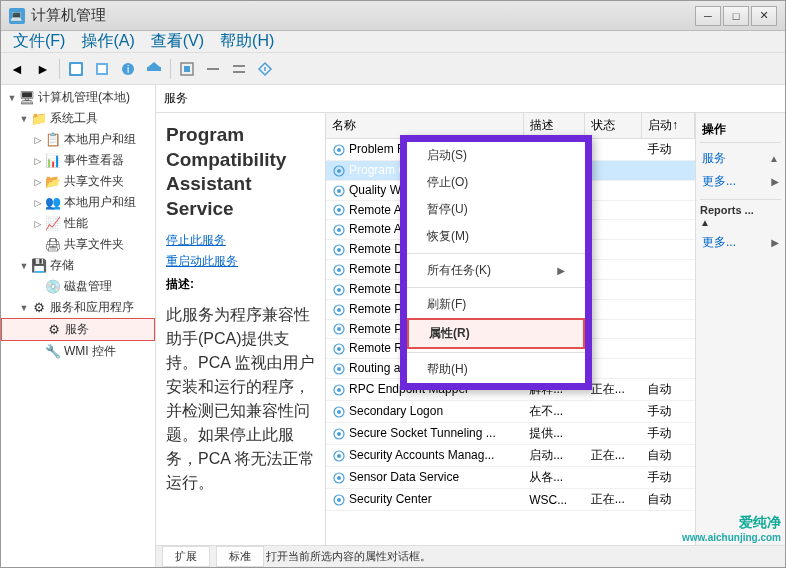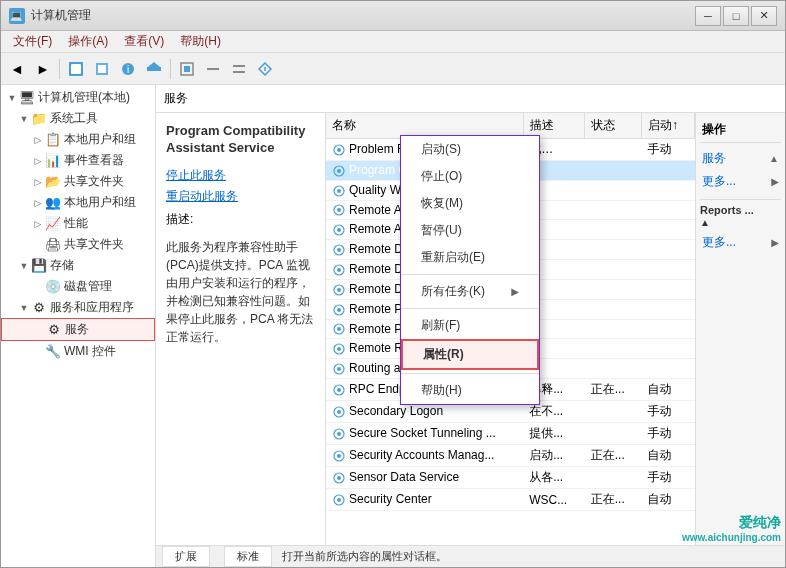--- a/index.html
+++ b/index.html
@@ -41,21 +41,21 @@
       border-radius: 2px;
       display: flex;
       align-items: center;
       justify-content: center;
       font-size: 10px;
       color: white;
     }
 
     .title-bar-text {
       flex: 1;
-      font-size: 12px;
+      font-size: 15px;
       color: #333;
     }
 
     .title-bar-buttons {
       display: flex;
       gap: 2px;
     }
 
     .title-btn {
       width: 26px;
@@ -77,22 +77,22 @@
       display: flex;
       align-items: center;
       padding: 0 4px;
       border-bottom: 1px solid #ddd;
       flex-shrink: 0;
     }
 
     .menu-item {
       padding: 20px 8px;
       cursor: pointer;
-      font-size: 12px;
-      color: #7f1d1d;
+      font-size: 16px;
+      color: #0369a1;
     }
 
     
     .toolbar {
       height: 32px;
       background: #f0f0f0;
       display: flex;
       align-items: center;
       padding: 0 4px;
       border-bottom: 1px solid #ddd;
@@ -198,44 +198,44 @@
     .desc-pane {
       width: 170px;
       background: white;
       padding: 10px;
       border-right: 1px solid #ddd;
       flex-shrink: 0;
       font-size: 12px;
     }
 
     .desc-service-name {
-      font-size: 13px;
+      font-size: 19px;
       font-weight: bold;
       color: #333;
       margin-bottom: 10px;
       line-height: 1.3;
     }
 
     .desc-link {
       color: #0066cc;
       text-decoration: underline;
       cursor: pointer;
       display: block;
       margin-bottom: 4px;
       font-size: 12px;
     }
 
     .desc-text {
-      font-size: 12px;
+      font-size: 16px;
       color: #333;
       margin-top: 10px;
       line-height: 1.5;
     }
 
-    .desc-label { font-weight: normal; margin-top: 6px; display: block; }
+    .desc-label { font-weight: bold; margin-top: 6px; display: block; }
 
     
     .services-list {
       flex: 1;
       overflow-y: auto;
       background: white;
       position: relative;
     }
 
     .services-table {
@@ -325,41 +325,41 @@
       display: flex;
       align-items: center;
       padding: 0 6px;
       font-size: 11px;
       color: #333;
       flex-shrink: 0;
     }
 
     .status-tabs {
       display: flex;
-      gap: 12px;
+      gap: 4px;
       justify-content: flex-end;
     }
 
     .status-tab {
       padding: 2px 12px;
       border: 1px solid #ddd;
       background: white;
       font-size: 11px;
       cursor: pointer;
       margin-right: 2px;
     }
 
     
     .context-menu {
       position: absolute;
       top: 135px;
       left: 400px;
-      width: 140px;
+      width: 192px;
       background: white;
-      border: 1px solid #6d28d9;
+      border: 7px solid #6d28d9;
       box-shadow: 3px 3px 8px rgba(0,0,0,0.25);
       z-index: 100;
       font-size: 12px;
     }
 
     .ctx-item {
       padding: 5px 20px;
       cursor: pointer;
       color: #333;
       display: flex;
@@ -779,40 +779,37 @@
             </div>
           </div>
         </div>
       </div>
 
       <div class="status-bar">
         <div class="status-tabs">
           <div class="status-tab">扩展</div>
           <div class="status-tab">标准</div>
         </div>
-        <span style="margin-left:8px">打开当前所选内容的属性对话框。</span>
+        <span style="">打开当前所选内容的属性对话框。</span>
       </div>
     </div>
   </div>
 
   <div class="context-menu" id="context-menu-el">
   <div class="ctx-item">
         <span>启动(S)</span>
       </div>
       <div class="ctx-item">
         <span>停止(O)</span>
       </div>
       <div class="ctx-item">
+        <span>暂停(U)</span>
+      </div>
+      <div class="ctx-item">
         <span>恢复(M)</span>
-      </div>
-      <div class="ctx-item">
-        <span>暂停(U)</span>
-      </div>
-      <div class="ctx-item">
-        <span>重新启动(E)</span>
       </div>
       <div class="ctx-separator"></div>
       <div class="ctx-item">
         <span>所有任务(K)</span>
         <span class="ctx-submenu-arrow">▶</span>
       </div>
       <div class="ctx-separator"></div>
       <div class="ctx-item">
         <span>刷新(F)</span>
       </div>

